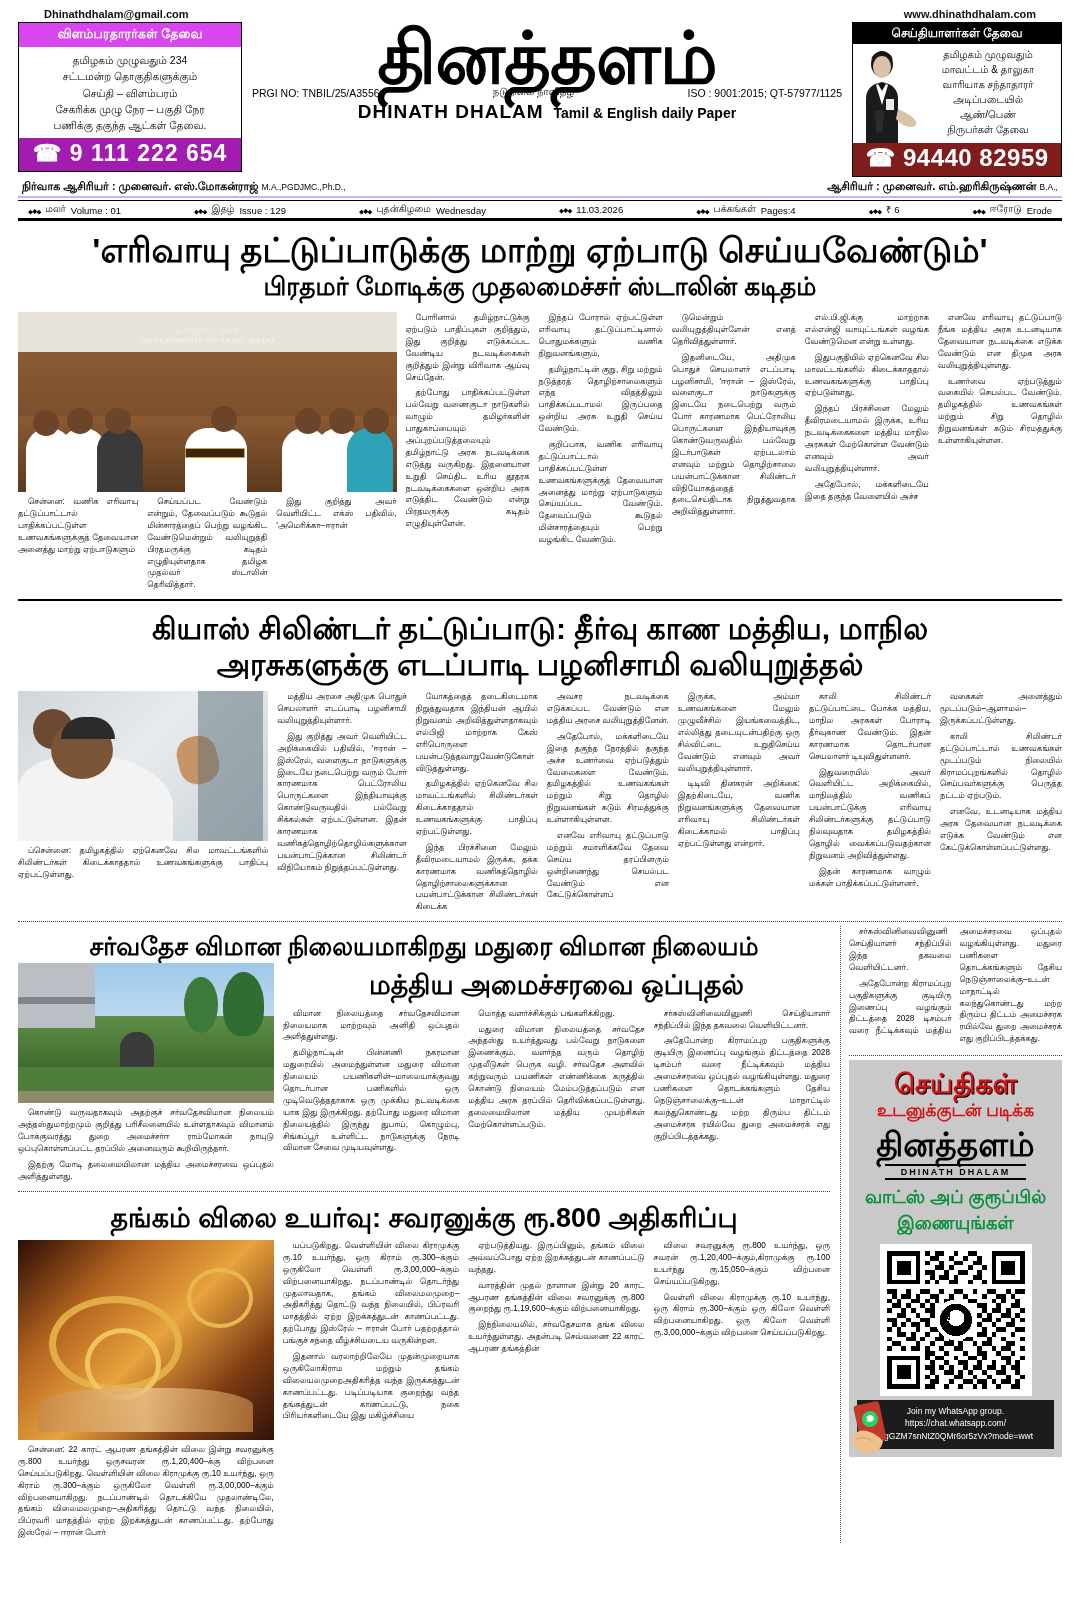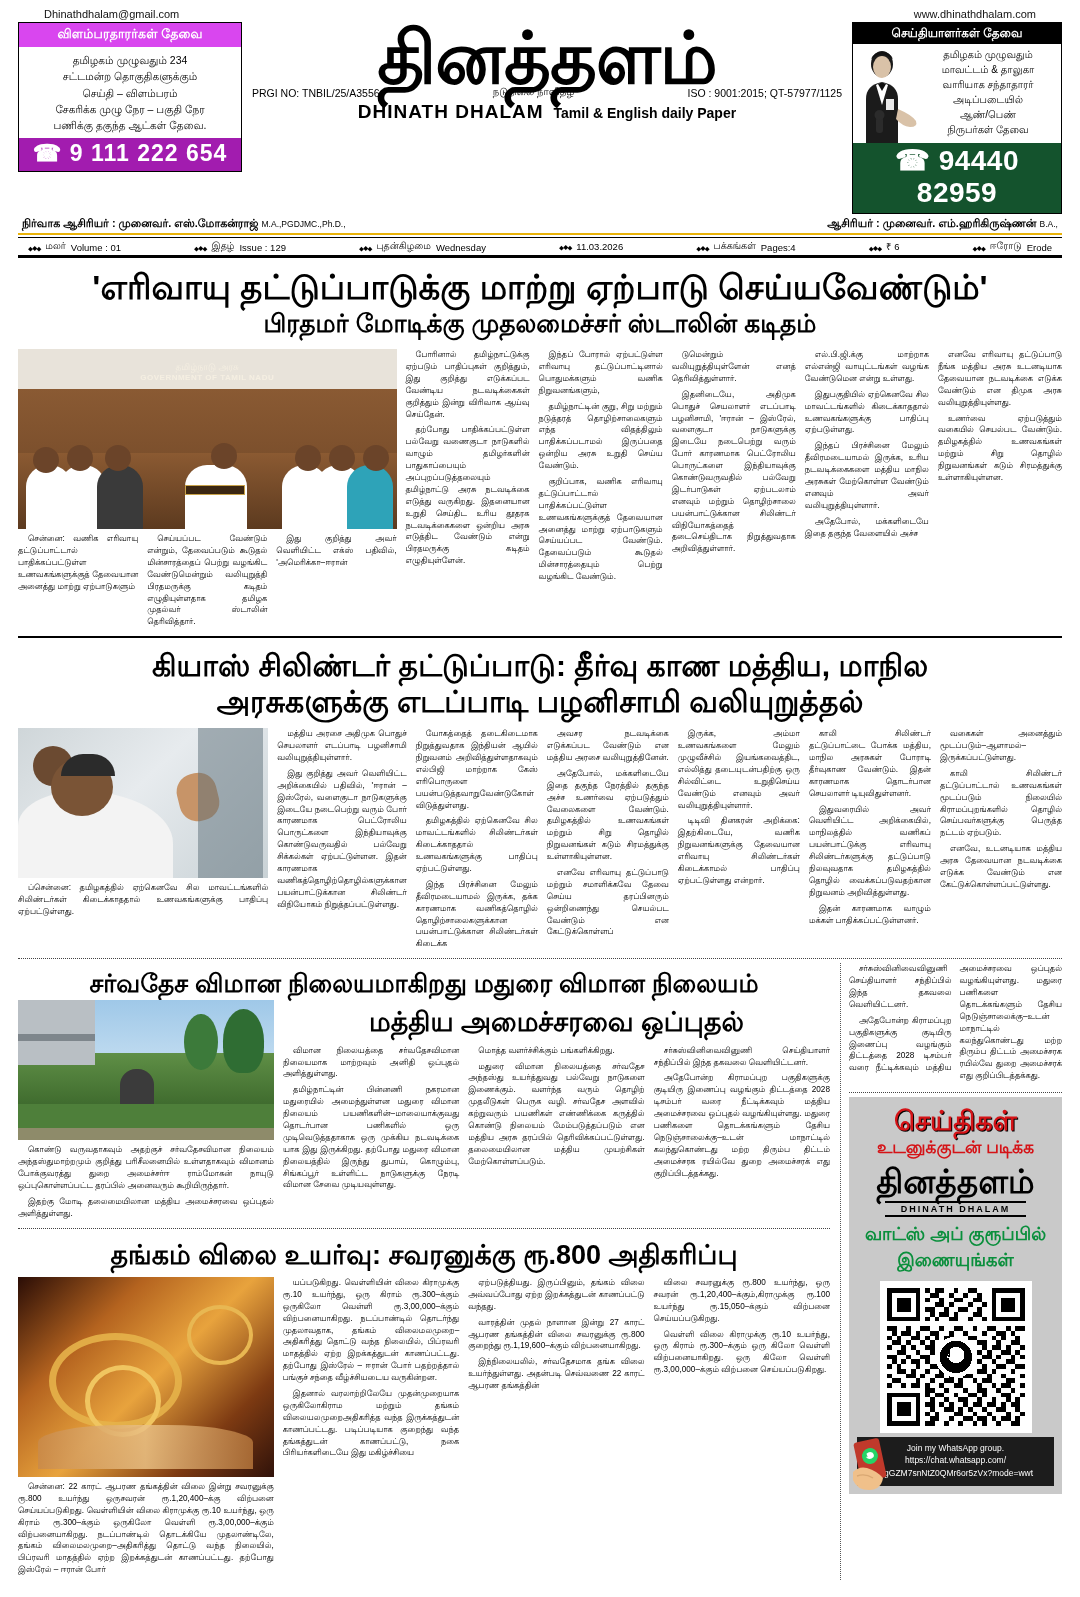--- a/index.html
+++ b/index.html
@@ -8,53 +8,53 @@
     font-family:"Liberation Sans", sans-serif;
     display:flex; justify-content:center;
   }
   .page{
     width:1080px; height:1597px; background:#ffffff; position:relative;
     overflow:hidden; padding:0 18px;
   }
 
   
   .top-emails{ display:flex; justify-content:space-between; 
-    font-size:11px; color:#111; padding:8px 26px 2px 26px; }
+    font-size:11px; color:#111; padding:8px 26px 2px 26px;font-weight:bold; }
 
   .masthead{ display:flex; align-items:flex-start; justify-content:space-between; gap:6px; }
 
   .ad-box{ border:1px solid #000; width:224px; flex:0 0 224px; }
   .ad-box .ad-head{ background:#d946ef; color:#fff; text-align:center;
     font-size:12.5px; font-weight:bold; padding:4px 2px; letter-spacing:.2px;}
   .ad-box .ad-body{ text-align:center; font-size:10.5px; line-height:1.55; padding:5px 4px; color:#000;}
   .ad-box .ad-phone{ background:#a21caf; color:#fff; text-align:center;
     font-size:23px; font-weight:bold; padding:2px 2px 4px; letter-spacing:1px;}
 
   .ad-box-r{ border:1px solid #000; width:210px; flex:0 0 210px; }
   .ad-box-r .ad-head{ background:#000; color:#fff; text-align:center;
     font-size:12px; font-weight:bold; padding:3px 2px; }
   .ad-box-r .ad-body{ display:flex; align-items:flex-start; padding:3px 3px 0 3px; }
   .ad-box-r .ad-text{ font-size:10px; line-height:1.5; text-align:center; flex:1; color:#000;}
-  .ad-box-r .ad-phone{ background:#14532d; color:#fff; text-align:center;
-    font-size:28px; font-weight:bold; padding:1px 2px 4px; letter-spacing:.5px;}
+  .ad-box-r .ad-phone{ background:#7f1d1d; color:#fff; text-align:center;
+    font-size:24px; font-weight:bold; padding:1px 2px 4px; letter-spacing:.5px;}
 
   .reporter-svg{ width:62px; height:96px; flex:0 0 62px; }
 
   .logo-wrap{ flex:1; text-align:center; position:relative; padding-top:2px;}
   .logo-title{ font-size:72px; font-weight:bold; line-height:.95; color:#000;
     font-family:"Liberation Sans", sans-serif; letter-spacing:-1px; white-space:nowrap;}
   .logo-sub-row{ display:flex; justify-content:space-between; align-items:flex-end;
     font-size:10.5px; margin-top:-6px; padding:0 4px; }
   .logo-tagline-tamil{ font-size:10px; }
   .logo-en-row{ display:flex; justify-content:center; align-items:baseline; gap:10px; margin-top:2px;}
   .logo-en{ font-size:19px; font-weight:bold; letter-spacing:1px;}
   .logo-en-sub{ font-size:14px; font-weight:bold;}
 
   .editors{ display:flex; justify-content:space-between; font-size:11px;
-    padding:3px 4px 2px 4px; border-bottom:2px solid #eab308;}
+    padding:3px 4px 2px 4px; border-bottom:2px solid #c4b5fd;}
   .editors b{ font-weight:bold; }
   .editors .deg{ font-size:8.5px; }
 
   
   .infobar{ display:flex; justify-content:space-between; align-items:center;
     border-top:1px solid #000; border-bottom:3px solid #000;
     padding:2px 10px; margin-top:2px; font-size:9.5px; }
   .infobar .cell{ display:flex; align-items:flex-end; gap:5px; white-space:nowrap;}
   .dia{ color:#000; font-size:7px; letter-spacing:-1px; }
 
@@ -411,21 +411,21 @@
           <div class="col" style="margin-top:4px;">
             <p>சென்னை: 22 காரட் ஆபரண தங்கத்தின் விலை இன்று சவரனுக்கு ரூ.800 உயர்ந்து ஒருசவரன் ரூ.1,20,400–க்கு விற்பனை செய்யப்படுகிறது. வெள்ளியின் விலை கிராமுக்கு ரூ.10 உயர்ந்து, ஒரு கிராம் ரூ.300–க்கும் ஒருகிலோ வெள்ளி ரூ.3,00,000–க்கும் விற்பனையாகிறது. நடப்பாண்டில் தொடக்கியே முதலாண்டிலே, தங்கம் விலைமலமுறை–அதிகரித்து தொட்டு வந்த நிலையில், பிப்ரவரி மாதத்தில் ஏற்ற இறக்கத்துடன் காணப்பட்டது. தற்போது இஸ்ரேல் – ஈரான் போர்</p>
           </div>
         </div>
         <div class="col">
           <p>யப்படுகிறது. வெள்ளியின் விலை கிராமுக்கு ரூ.10 உயர்ந்து, ஒரு கிராம் ரூ.300–க்கும் ஒருகிலோ வெள்ளி ரூ.3,00,000–க்கும் விற்பனையாகிறது. நடப்பாண்டில் தொடர்ந்து முதலாவதாக, தங்கம் விலைமலமுறை–அதிகரித்து தொட்டு வந்த நிலையில், பிப்ரவரி மாதத்தில் ஏற்ற இறக்கத்துடன் காணப்பட்டது. தற்போது இஸ்ரேல் – ஈரான் போர் பதற்றத்தால் பங்குச் சந்தை வீழ்ச்சியடைய வருகின்றன.</p>
           <p>இதனால் வரலாற்றிலேயே முதன்முறையாக ஒருகிலோகிராம மற்றும் தங்கம் விலையலமுறைஅதிகரித்த வந்த இருக்கத்துடன் காணப்பட்டது. படிப்படியாக குறைந்து வந்த தங்கத்துடன் காணப்பட்டு, நகை பிரியர்களிடையே இது மகிழ்ச்சியை</p>
         </div>
         <div class="col">
           <p>ஏற்படுத்தியது. இருப்பினும், தங்கம் விலை அவ்வப்போது ஏற்ற இறக்கத்துடன் காணப்பட்டு வந்தது.</p>
-          <p>வாரத்தின் முதல் நாளான இன்று 27 காரட் ஆபரண தங்கத்தின் விலை சவரனுக்கு ரூ.800 குறைந்து ரூ.1,19,600–க்கும் விற்பனையாகிறது.</p>
+          <p>வாரத்தின் முதல் நாளான இன்று 20 காரட் ஆபரண தங்கத்தின் விலை சவரனுக்கு ரூ.800 குறைந்து ரூ.1,19,600–க்கும் விற்பனையாகிறது.</p>
           <p>இந்நிலையலில், சர்வதேசமாக தங்க விலை உயர்ந்துள்ளது. அதன்படி செவ்வணை 22 காரட் ஆபரண தங்கத்தின்</p>
         </div>
         <div class="col">
           <p>விலை சவரனுக்கு ரூ.800 உயர்ந்து, ஒரு சவரன் ரூ.1,20,400–க்கும்,கிராமுக்கு ரூ.100 உயர்ந்து ரூ.15,050–க்கும் விற்பனை செய்யப்படுகிறது.</p>
           <p>வெள்ளி விலை கிராமுக்கு ரூ.10 உயர்ந்து, ஒரு கிராம் ரூ.300–க்கும் ஒரு கிலோ வெள்ளி விற்பனையாகிறது. ஒரு கிலோ வெள்ளி ரூ.3,00,000–க்கும் விற்பனை செய்யப்படுகிறது.</p>
         </div>
       </div>
     </div>
 
     <div style="flex:0 0 222px; border-left:1px dotted #555; padding-left:8px; display:flex; flex-direction:column;">

